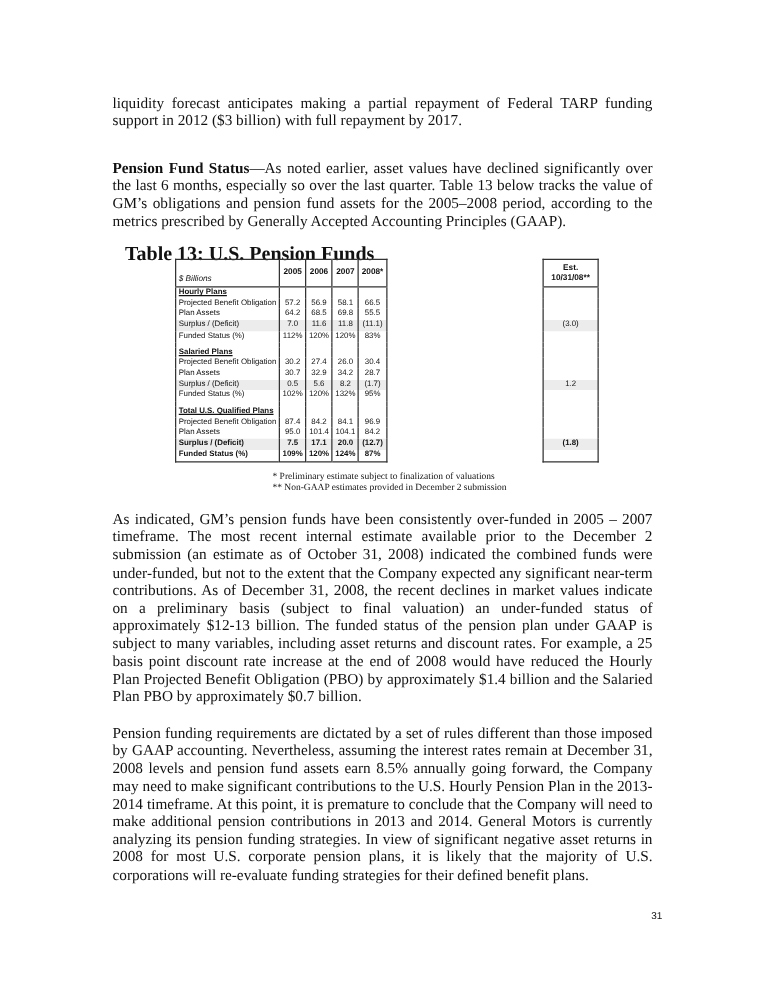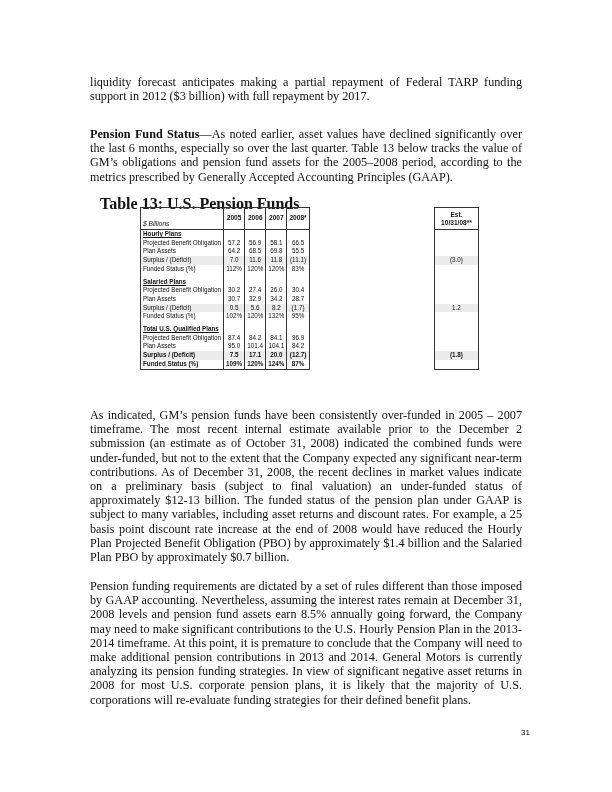--- a/index.html
+++ b/index.html
@@ -240,19 +240,23 @@
           <tr class="shade bold">
             <td>(1.8)</td>
           </tr>
           <tr class="bold">
             <td>&nbsp;</td>
           </tr>
         </tbody>
     </table>
   </div>
 
+  <div class="notes">
+    <div>*  Preliminary estimate subject to finalization of valuations</div>
+    <div>** Non-GAAP estimates provided in December 2 submission</div>
+  </div>
 
   <p class="para" style="top:408px;">As indicated, GM’s pension funds have been consistently over-funded in 2005 – 2007 timeframe.  The most recent internal estimate available prior to the December 2 submission (an estimate as of October 31, 2008) indicated the combined funds were under-funded, but not to the extent that the Company expected any significant near-term contributions.  As of December 31, 2008, the recent declines in market values indicate on a preliminary basis (subject to final valuation) an under-funded status of approximately $12-13 billion.  The funded status of the pension plan under GAAP is subject to many variables, including asset returns and discount rates.  For example, a 25 basis point discount rate increase at the end of 2008 would have reduced the Hourly Plan Projected Benefit Obligation (PBO) by approximately $1.4 billion and the Salaried Plan PBO by approximately $0.7 billion.</p>
 
   <p class="para" style="top:579px;">Pension funding requirements are dictated by a set of rules different than those imposed by GAAP accounting.  Nevertheless, assuming the interest rates remain at December 31, 2008 levels and pension fund assets earn 8.5% annually going forward, the Company may need to make significant contributions to the U.S. Hourly Pension Plan in the 2013-2014 timeframe.  At this point, it is premature to conclude that the Company will need to make additional pension contributions in 2013 and 2014.  General Motors is currently analyzing its pension funding strategies.  In view of significant negative asset returns in 2008 for most U.S. corporate pension plans, it is likely that the majority of U.S. corporations will re-evaluate funding strategies for their defined benefit plans.</p>
 
   <div class="pagenum">31</div>
 </div>
 
 </body></html>

